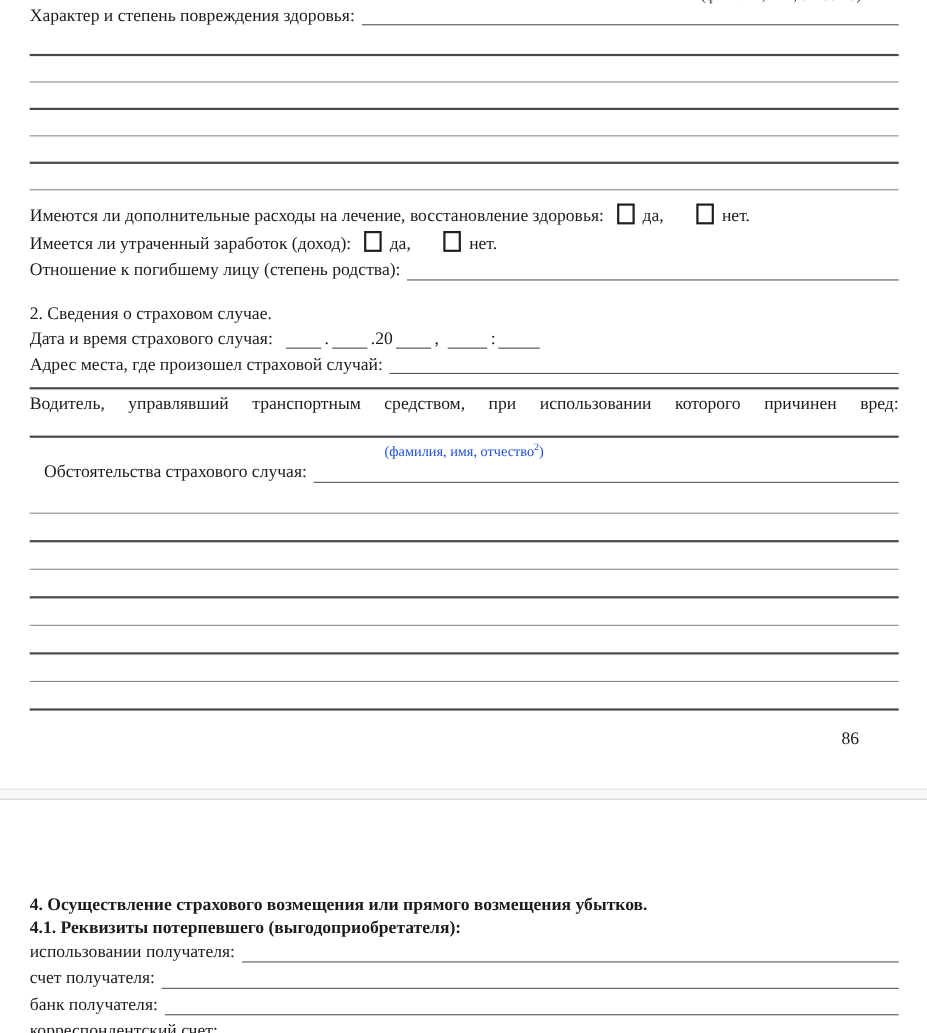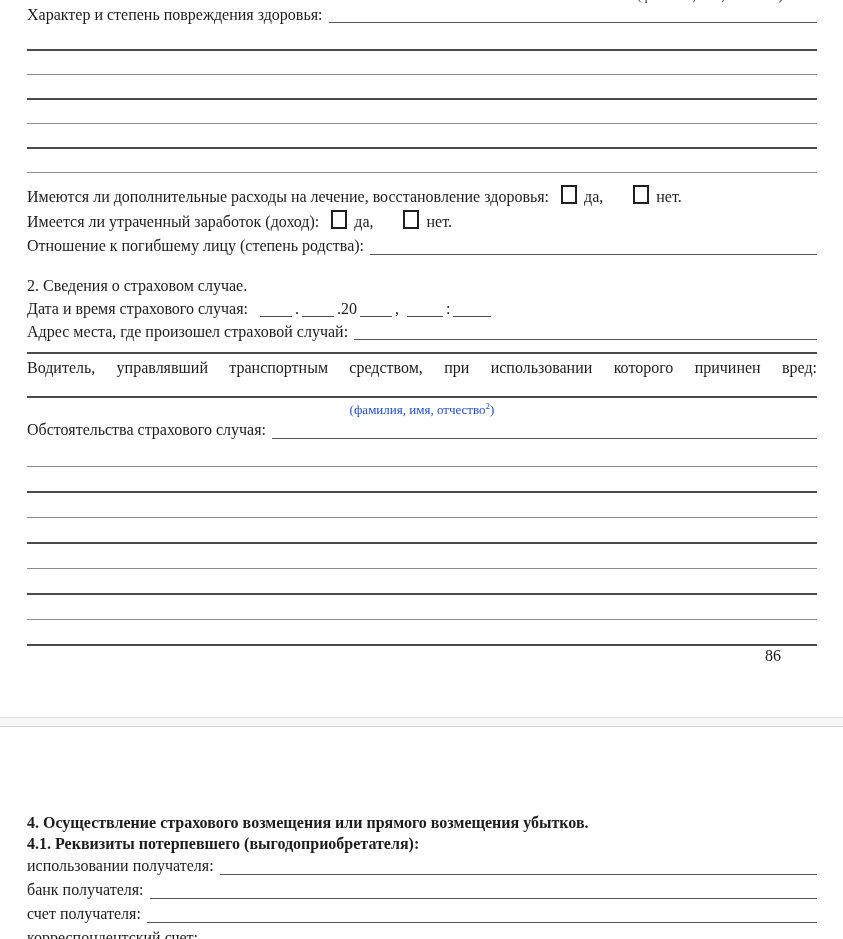--- a/index.html
+++ b/index.html
@@ -42,21 +42,21 @@
   .solo-rule { border-bottom: 2px solid #4a4a4a; height: 9px; }
   .solo-rule.mid { height: 15px; }
 
   .justify-line {
     text-align: justify; text-align-last: justify;
     line-height: 26px; margin-top: 1px;
   }
   .caption { text-align: center; font-size: 13px; line-height: 17px; color: #1d4ed8; }
   .caption sup { font-size: 9px; vertical-align: super; }
 
-  .pagenum { text-align: right; padding-right: 36px; line-height: 20px; }
+  .pagenum { text-align: right; padding-right: 36px; margin-top: 16px; line-height: 20px; }
 
   .page-gap {
     position: absolute; left: 0; top: 717px; width: 843px; height: 8px;
     background: #f7f7f7;
     border-top: 1px solid #e2e2e2; border-bottom: 1px solid #d2d2d2;
   }
 
   .page2 { position: absolute; left: 0; top: 812px; width: 843px; }
   .page2 .content { padding-top: 0; }
   .p2-title { line-height: 21px; font-weight: bold; }
@@ -133,21 +133,21 @@
   <div class="solo-rule"></div>
 
   <div class="justify-line">Водитель, управлявший транспортным средством, при использовании которого причинен вред:</div>
 
   <div class="solo-rule mid"></div>
 
   <div class="caption">
     <span>(фамилия, имя, отчество</span><sup>2</sup><span>)</span>
   </div>
 
-  <div class="row" style="line-height:24px;">
+  <div class="row" style="line-height:24px;margin-left:13px;">
     <span class="lbl">Обстоятельства страхового случая:</span>
     <span class="fill"></span>
   </div>
   <div class="rules">
     <div class="rule thin write-h"></div>
     <div class="rule write-h"></div>
     <div class="rule thin write-h"></div>
     <div class="rule write-h"></div>
     <div class="rule thin write-h"></div>
     <div class="rule write-h"></div>
@@ -164,26 +164,26 @@
   <div class="content">
     <div class="p2-title">4. Осуществление страхового возмещения или прямого возмещения убытков.</div>
     <div class="p2-title">4.1. Реквизиты потерпевшего (выгодоприобретателя):</div>
 
     <div class="p2-row">
       <span class="lbl">использовании получателя:</span>
       <span class="fill"></span>
     </div>
 
     <div class="p2-row">
-      <span class="lbl">банк получателя:</span>
+      <span class="lbl">счет получателя:</span>
       <span class="fill"></span>
     </div>
 
     <div class="p2-row">
-      <span class="lbl">счет получателя:</span>
+      <span class="lbl">банк получателя:</span>
       <span class="fill"></span>
     </div>
 
     <div class="p2-row">
       <span class="lbl">корреспондентский счет:</span>
 
     </div>
   </div>
 </div>
 

